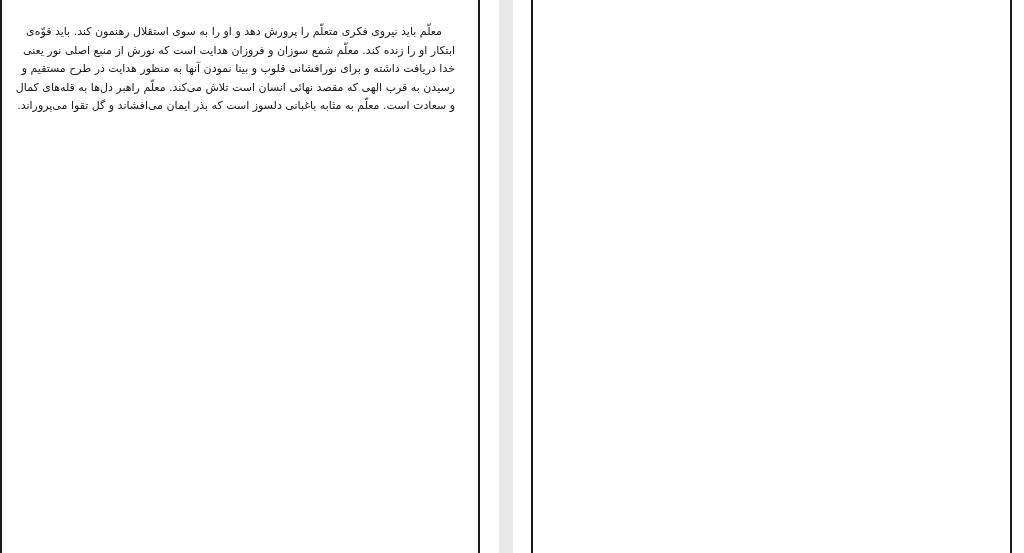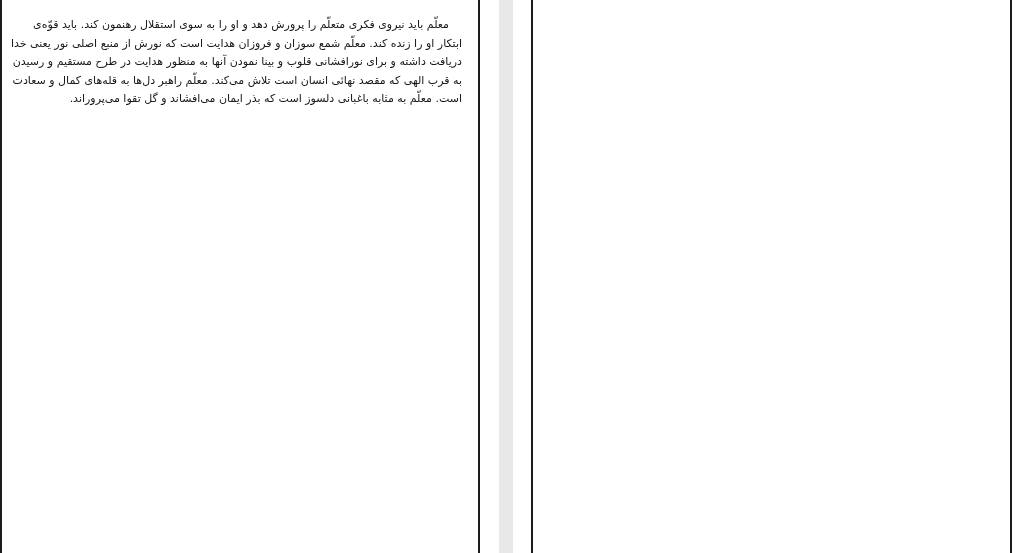--- a/index.html
+++ b/index.html
@@ -9,21 +9,21 @@
   .paper-left{left:0;width:499px;}
   .paper-right{left:513px;width:511px;}
   .gap-strip{position:absolute;top:0;left:499px;width:14px;height:553px;background:#e8e8e8;}
   .vline{position:absolute;top:0;width:2px;height:553px;background:#1b1b1b;}
   .vl-a{left:0;}
   .vl-b{left:478;left:478px;}
   .vl-c{left:531px;}
   .vl-d{left:1010px;}
   .text-left{position:absolute;top:16px;left:8px;width:454px;direction:rtl;
              text-align:right;font-size:11px;line-height:18.5px;}
-  .text-left p{margin:0;text-indent:13px;}
+  .text-left p{margin:7px;text-indent:13px;}
 </style>
 </head>
 <body>
 
 <div class="canvas">
 
   <div class="paper paper-left">
     <div class="text-left">
       <p>معلّم باید نیروی فکری متعلّم را پرورش دهد و او را به سوی استقلال رهنمون کند. باید قوّه‌ی ابتکار او را زنده کند. معلّم شمع سوزان و فروزان هدایت است که نورش از منبع اصلی نور یعنی خدا دریافت داشته و برای نورافشانی قلوب و بینا نمودن آنها به منظور هدایت در طرح مستقیم و رسیدن به قرب الهی که مقصد نهائی انسان است تلاش می‌کند. معلّم راهبر دل‌ها به قله‌های کمال و سعادت است. معلّم به مثابه باغبانی دلسوز است که بذر ایمان می‌افشاند و گل تقوا می‌پروراند.</p>
     </div>

